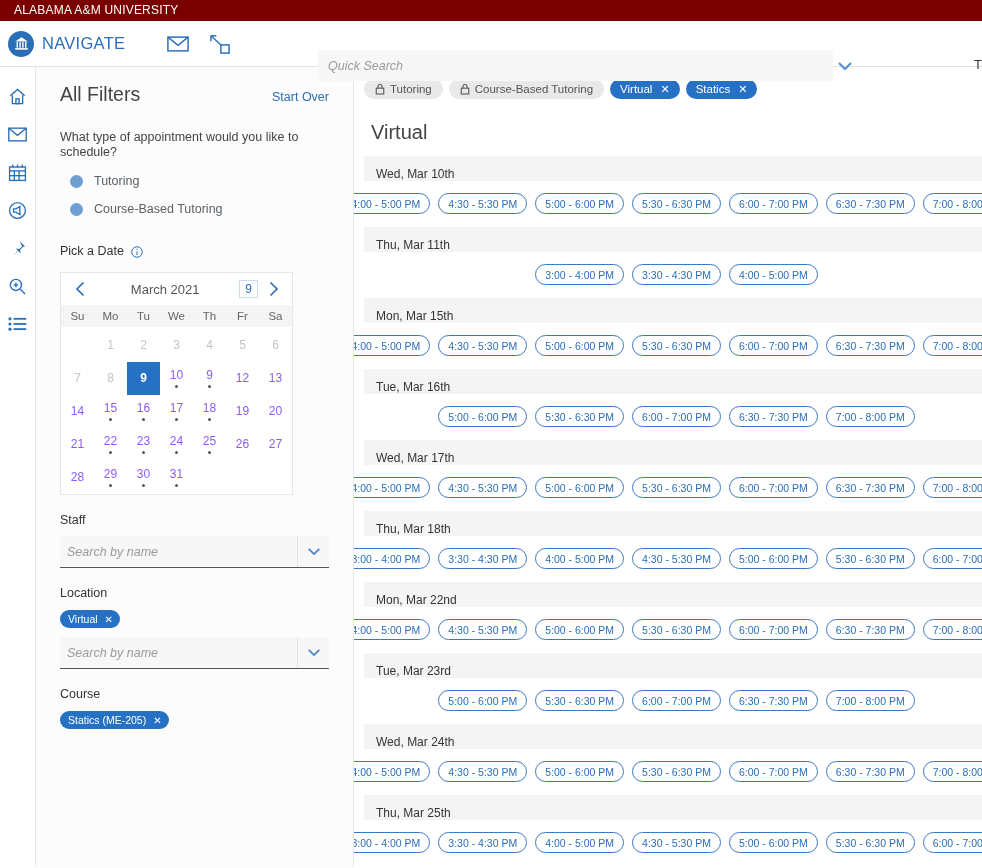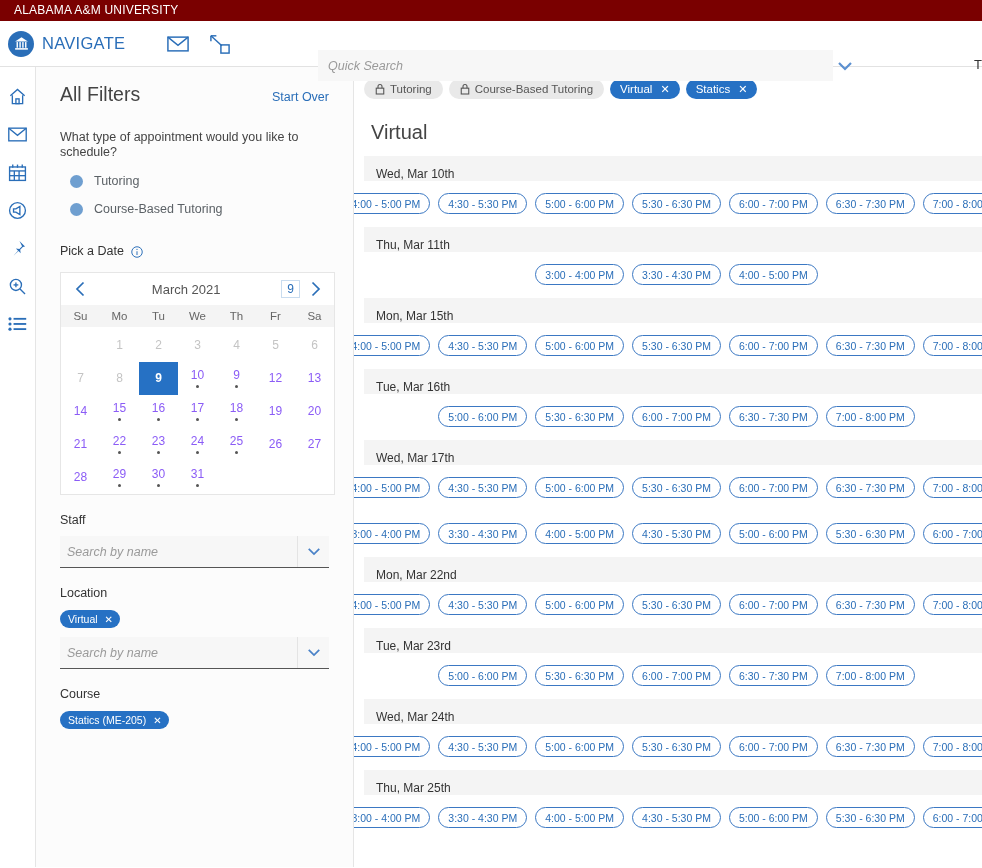--- a/index.html
+++ b/index.html
@@ -108,21 +108,21 @@
     width: 13px; height: 13px; border-radius: 50%;
     background: #6f9fd0; margin-right: 11px; flex: 0 0 13px;
   }
   .radio-text { font-size: 12.5px; color: #5b6166; }
   .sec-label { margin-top: 26px; font-size: 12.5px; color: #444; }
   .sec-label-row { margin-top: 28px; display:flex; align-items:flex-start; gap:7px; }
 
   
   #calendar {
     margin-top: 10px;
-    width: 275px;
+    width: 233px;
     border: 1px solid #e6e6e6;
     background: #fff;
   }
   #cal-head {
     height: 32px; display: flex; align-items: center;
     padding: 0 8px;
   }
   .cal-arrow {
     width: 22px; display:flex; align-items:center; justify-content:center;
     color: #2a6eb8; font-size: 18px; cursor: pointer; line-height: 1;
@@ -636,20 +636,23 @@
         </div>
         <div class="slot-row">
           <button class="slot">4:00 - 5:00 PM</button>
           <button class="slot">4:30 - 5:30 PM</button>
           <button class="slot">5:00 - 6:00 PM</button>
           <button class="slot">5:30 - 6:30 PM</button>
           <button class="slot">6:00 - 7:00 PM</button>
           <button class="slot">6:30 - 7:30 PM</button>
           <button class="slot">7:00 - 8:00 PM</button>
         </div>
+        <div class="day-header">
+          <span>Thu, Mar 18th</span>
+        </div>
         <div class="slot-row">
           <button class="slot">3:00 - 4:00 PM</button>
           <button class="slot">3:30 - 4:30 PM</button>
           <button class="slot">4:00 - 5:00 PM</button>
           <button class="slot">4:30 - 5:30 PM</button>
           <button class="slot">5:00 - 6:00 PM</button>
           <button class="slot">5:30 - 6:30 PM</button>
           <button class="slot">6:00 - 7:00 PM</button>
         </div>
         <div class="day-header">

